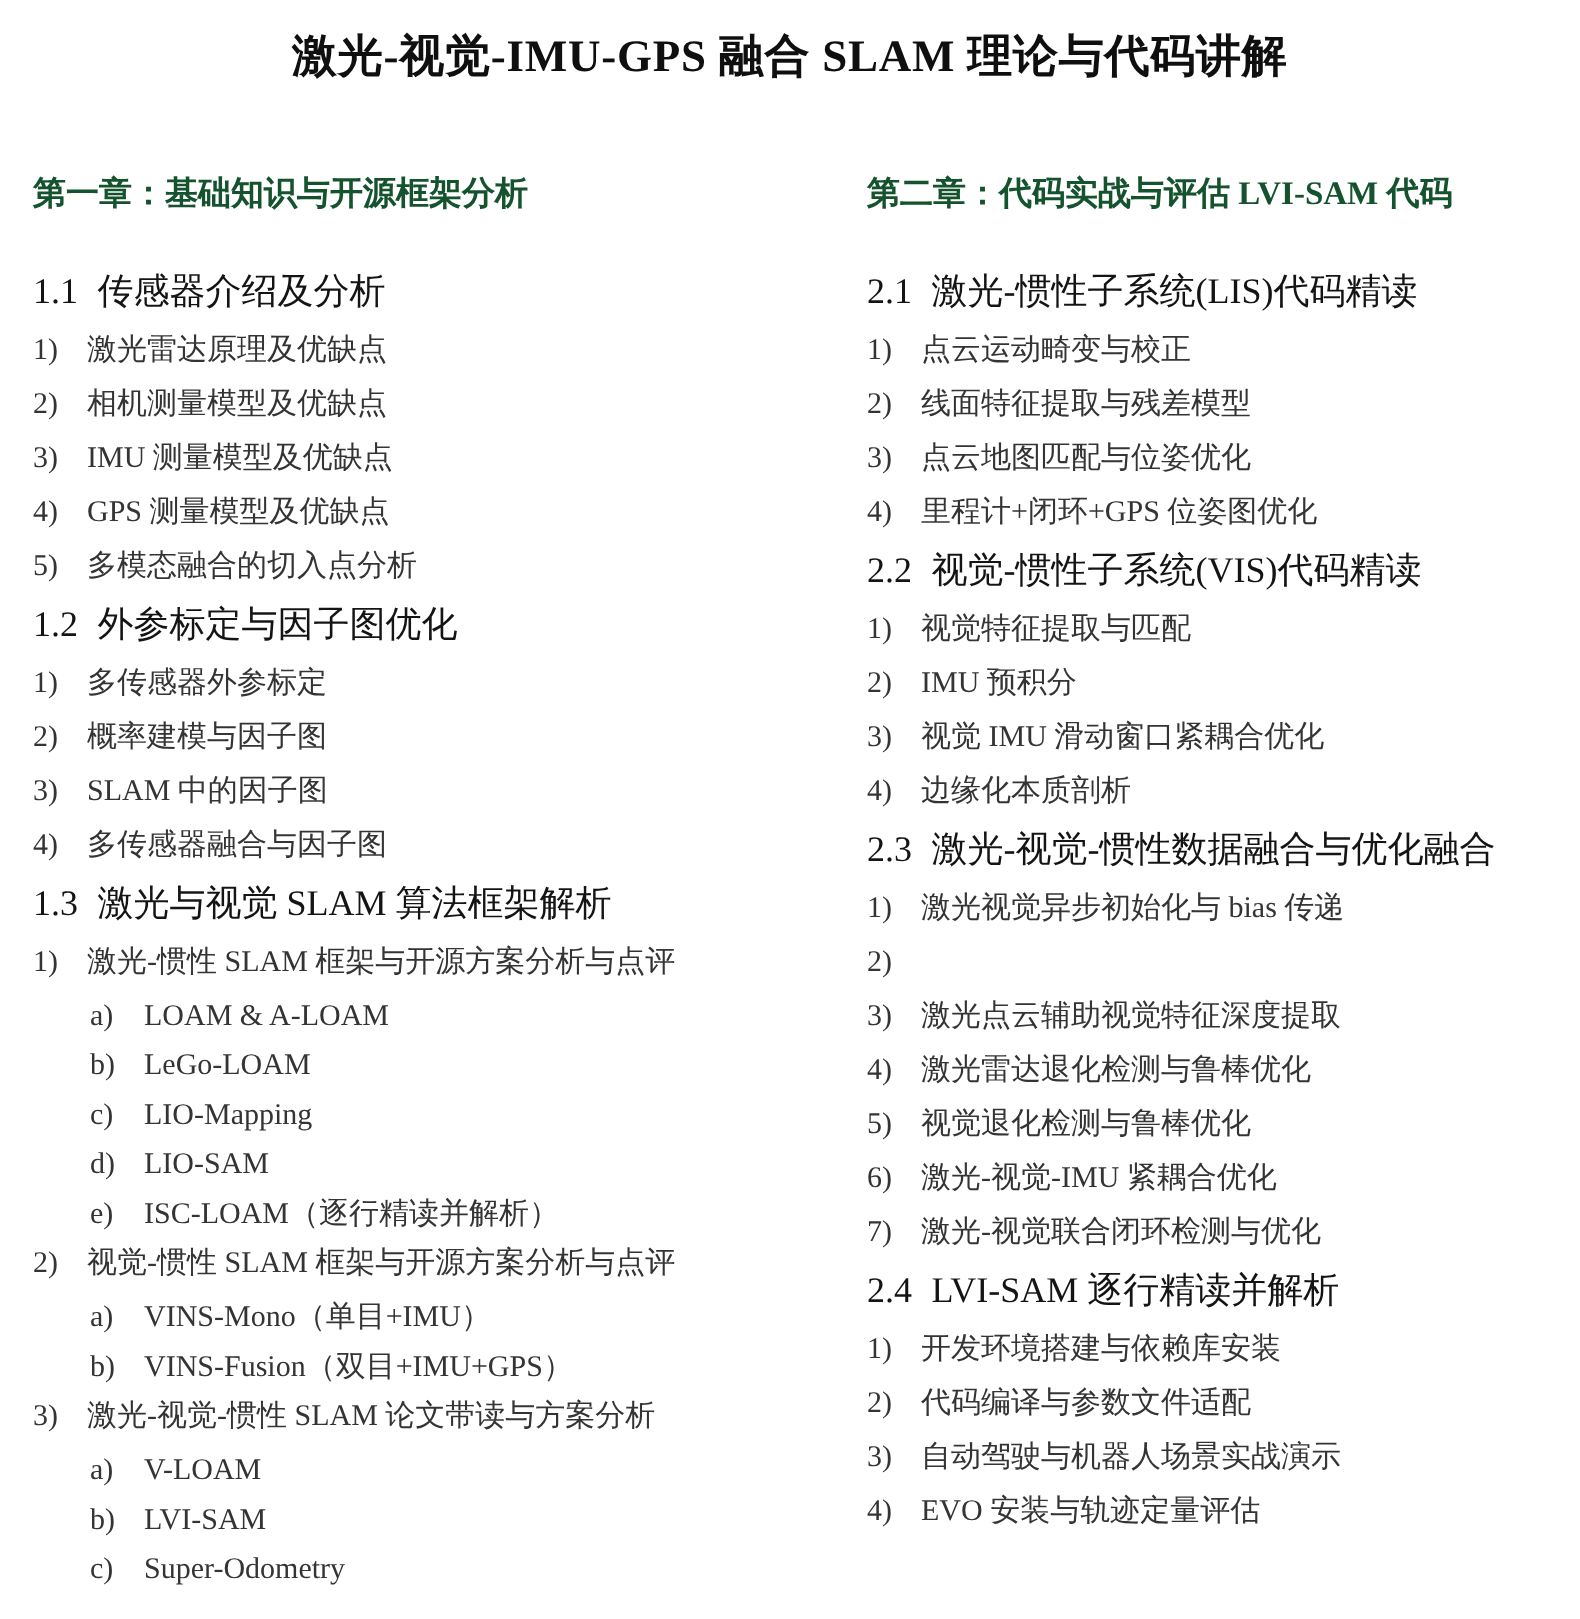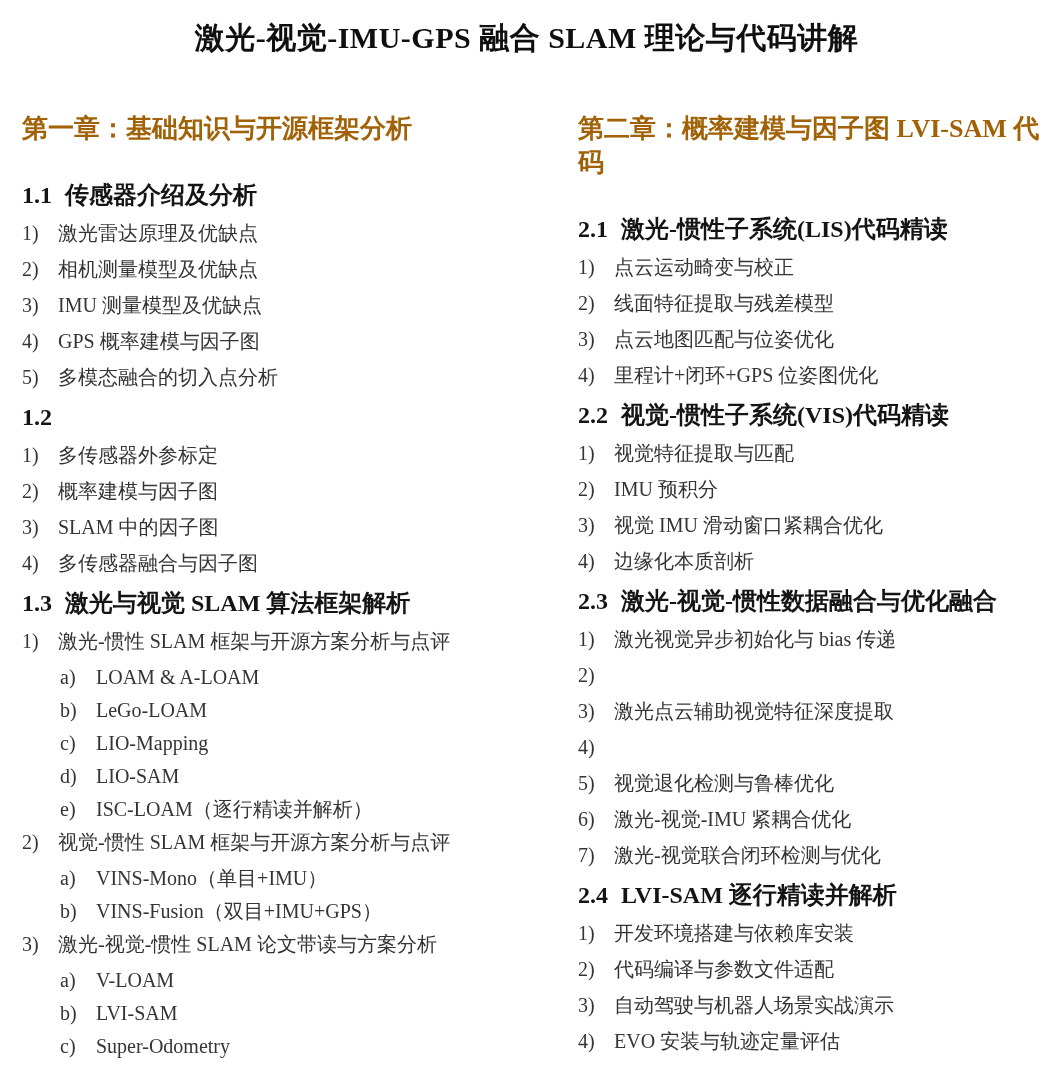--- a/index.html
+++ b/index.html
@@ -23,31 +23,31 @@
   .columns {
     display: flex;
     margin-top: 56px;
     padding-left: 22px;
     padding-right: 6px;
   }
   .col-left { width: 556px; flex-shrink: 0; }
   .col-right { flex: 1; }
   .chapter {
     margin: 0 0 34px 0;
-    font-size: 26px;
+    font-size: 22px;
     line-height: 34px;
     font-weight: bold;
-    color: #a16207;
+    color: #14532d;
   }
   .sec {
     display: flex;
     margin: 0 0 12px 0;
     font-size: 24px;
     line-height: 30px;
-    font-weight: bold;
+    font-weight: normal;
     color: #141414;
   }
   .sec .sec-num { margin-right: 13px; }
   .item {
     display: flex;
     margin: 0 0 13px 0;
     font-size: 20px;
     line-height: 23px;
     color: #343434;
   }
@@ -77,31 +77,32 @@
         <div class="item">
             <span class="num">2)</span>
             <span class="txt">相机测量模型及优缺点</span>
           </div>
         <div class="item">
             <span class="num">3)</span>
             <span class="txt">IMU 测量模型及优缺点</span>
           </div>
         <div class="item">
             <span class="num">4)</span>
-            <span class="txt">GPS 概率建模与因子图</span>
+            <span class="txt">GPS 测量模型及优缺点</span>
           </div>
         <div class="item">
             <span class="num">5)</span>
             <span class="txt">多模态融合的切入点分析</span>
           </div>
       </section>
 
       <section>
         <h3 class="sec">
           <span class="sec-num">1.2</span>
+          <span class="sec-title">外参标定与因子图优化</span>
         </h3>
         <div class="item">
             <span class="num">1)</span>
             <span class="txt">多传感器外参标定</span>
           </div>
         <div class="item">
             <span class="num">2)</span>
             <span class="txt">概率建模与因子图</span>
           </div>
         <div class="item">
@@ -168,21 +169,21 @@
             <span class="txt">LVI-SAM</span>
           </div>
         <div class="item sub">
             <span class="num">c)</span>
             <span class="txt">Super-Odometry</span>
           </div>
       </section>
     </div>
 
     <div class="col-right">
-      <h2 class="chapter">第二章：概率建模与因子图 LVI-SAM 代码</h2>
+      <h2 class="chapter">第二章：代码实战与评估 LVI-SAM 代码</h2>
 
       <section>
         <h3 class="sec">
           <span class="sec-num">2.1</span>
           <span class="sec-title">激光-惯性子系统(LIS)代码精读</span>
         </h3>
         <div class="item">
             <span class="num">1)</span>
             <span class="txt">点云运动畸变与校正</span>
           </div>
@@ -234,20 +235,21 @@
           </div>
         <div class="item">
             <span class="num">2)</span>
           </div>
         <div class="item">
             <span class="num">3)</span>
             <span class="txt">激光点云辅助视觉特征深度提取</span>
           </div>
         <div class="item">
             <span class="num">4)</span>
+            <span class="txt">激光雷达退化检测与鲁棒优化</span>
           </div>
         <div class="item">
             <span class="num">5)</span>
             <span class="txt">视觉退化检测与鲁棒优化</span>
           </div>
         <div class="item">
             <span class="num">6)</span>
             <span class="txt">激光-视觉-IMU 紧耦合优化</span>
           </div>
         <div class="item">

